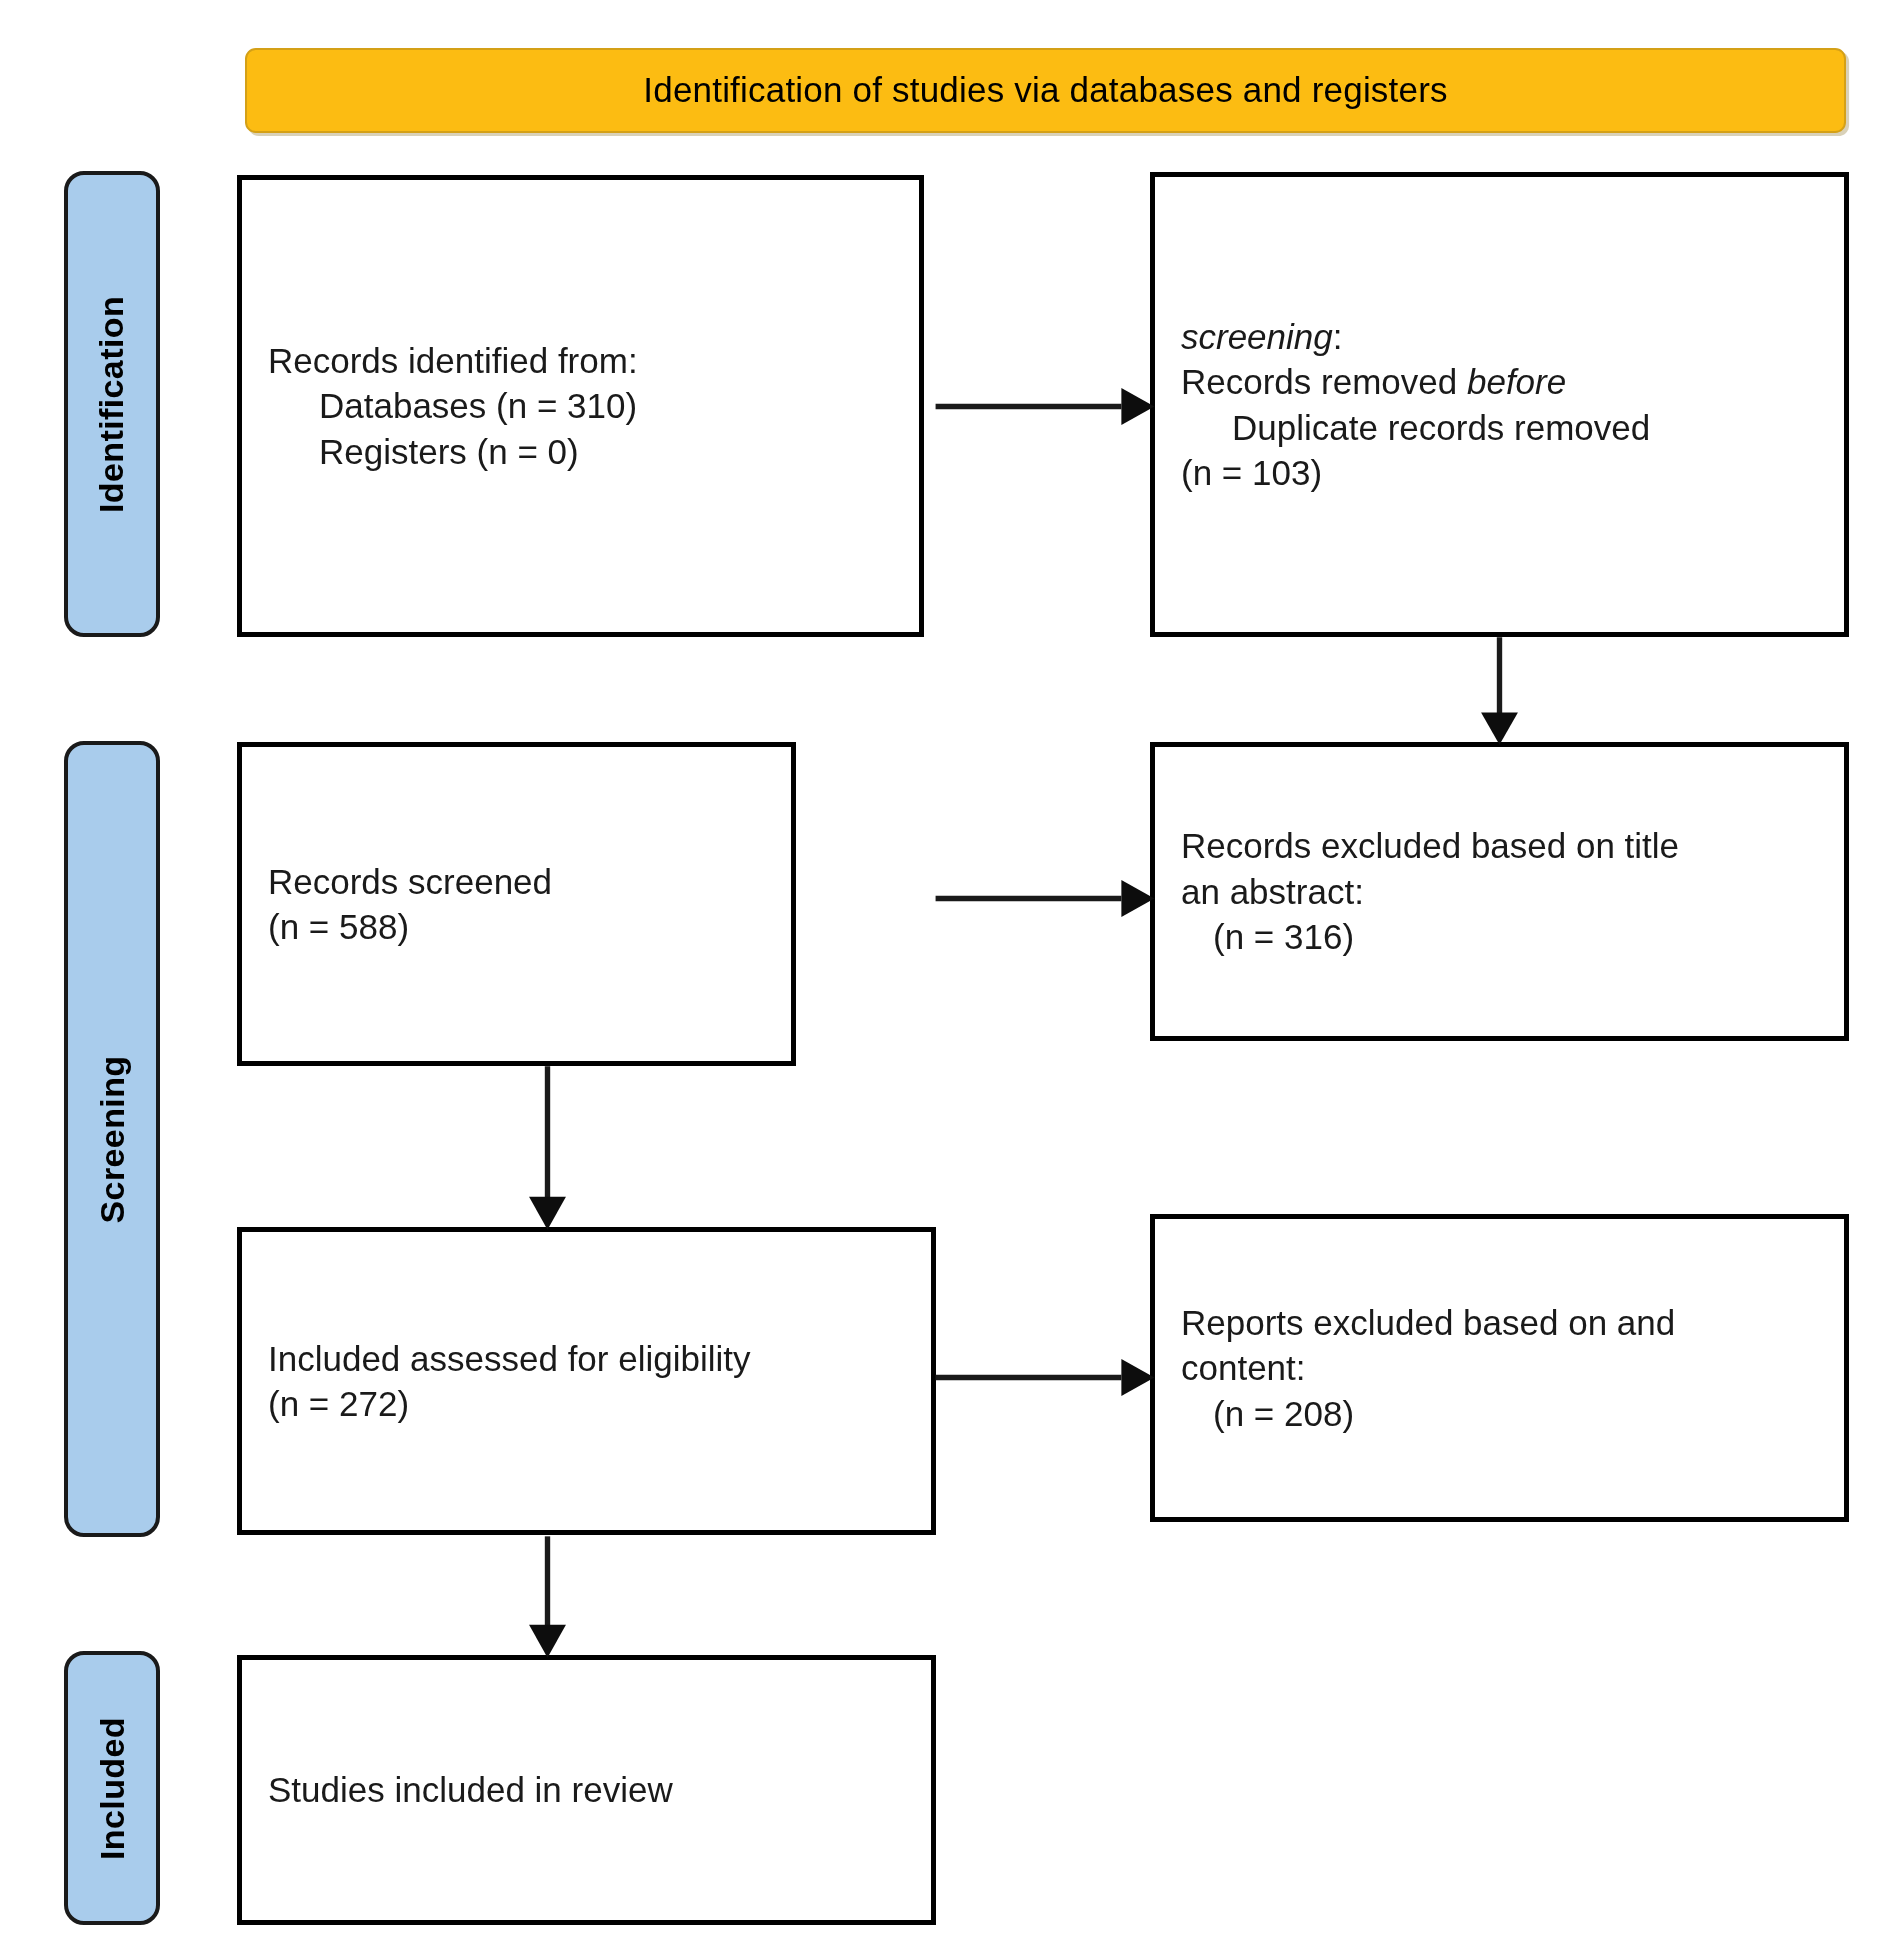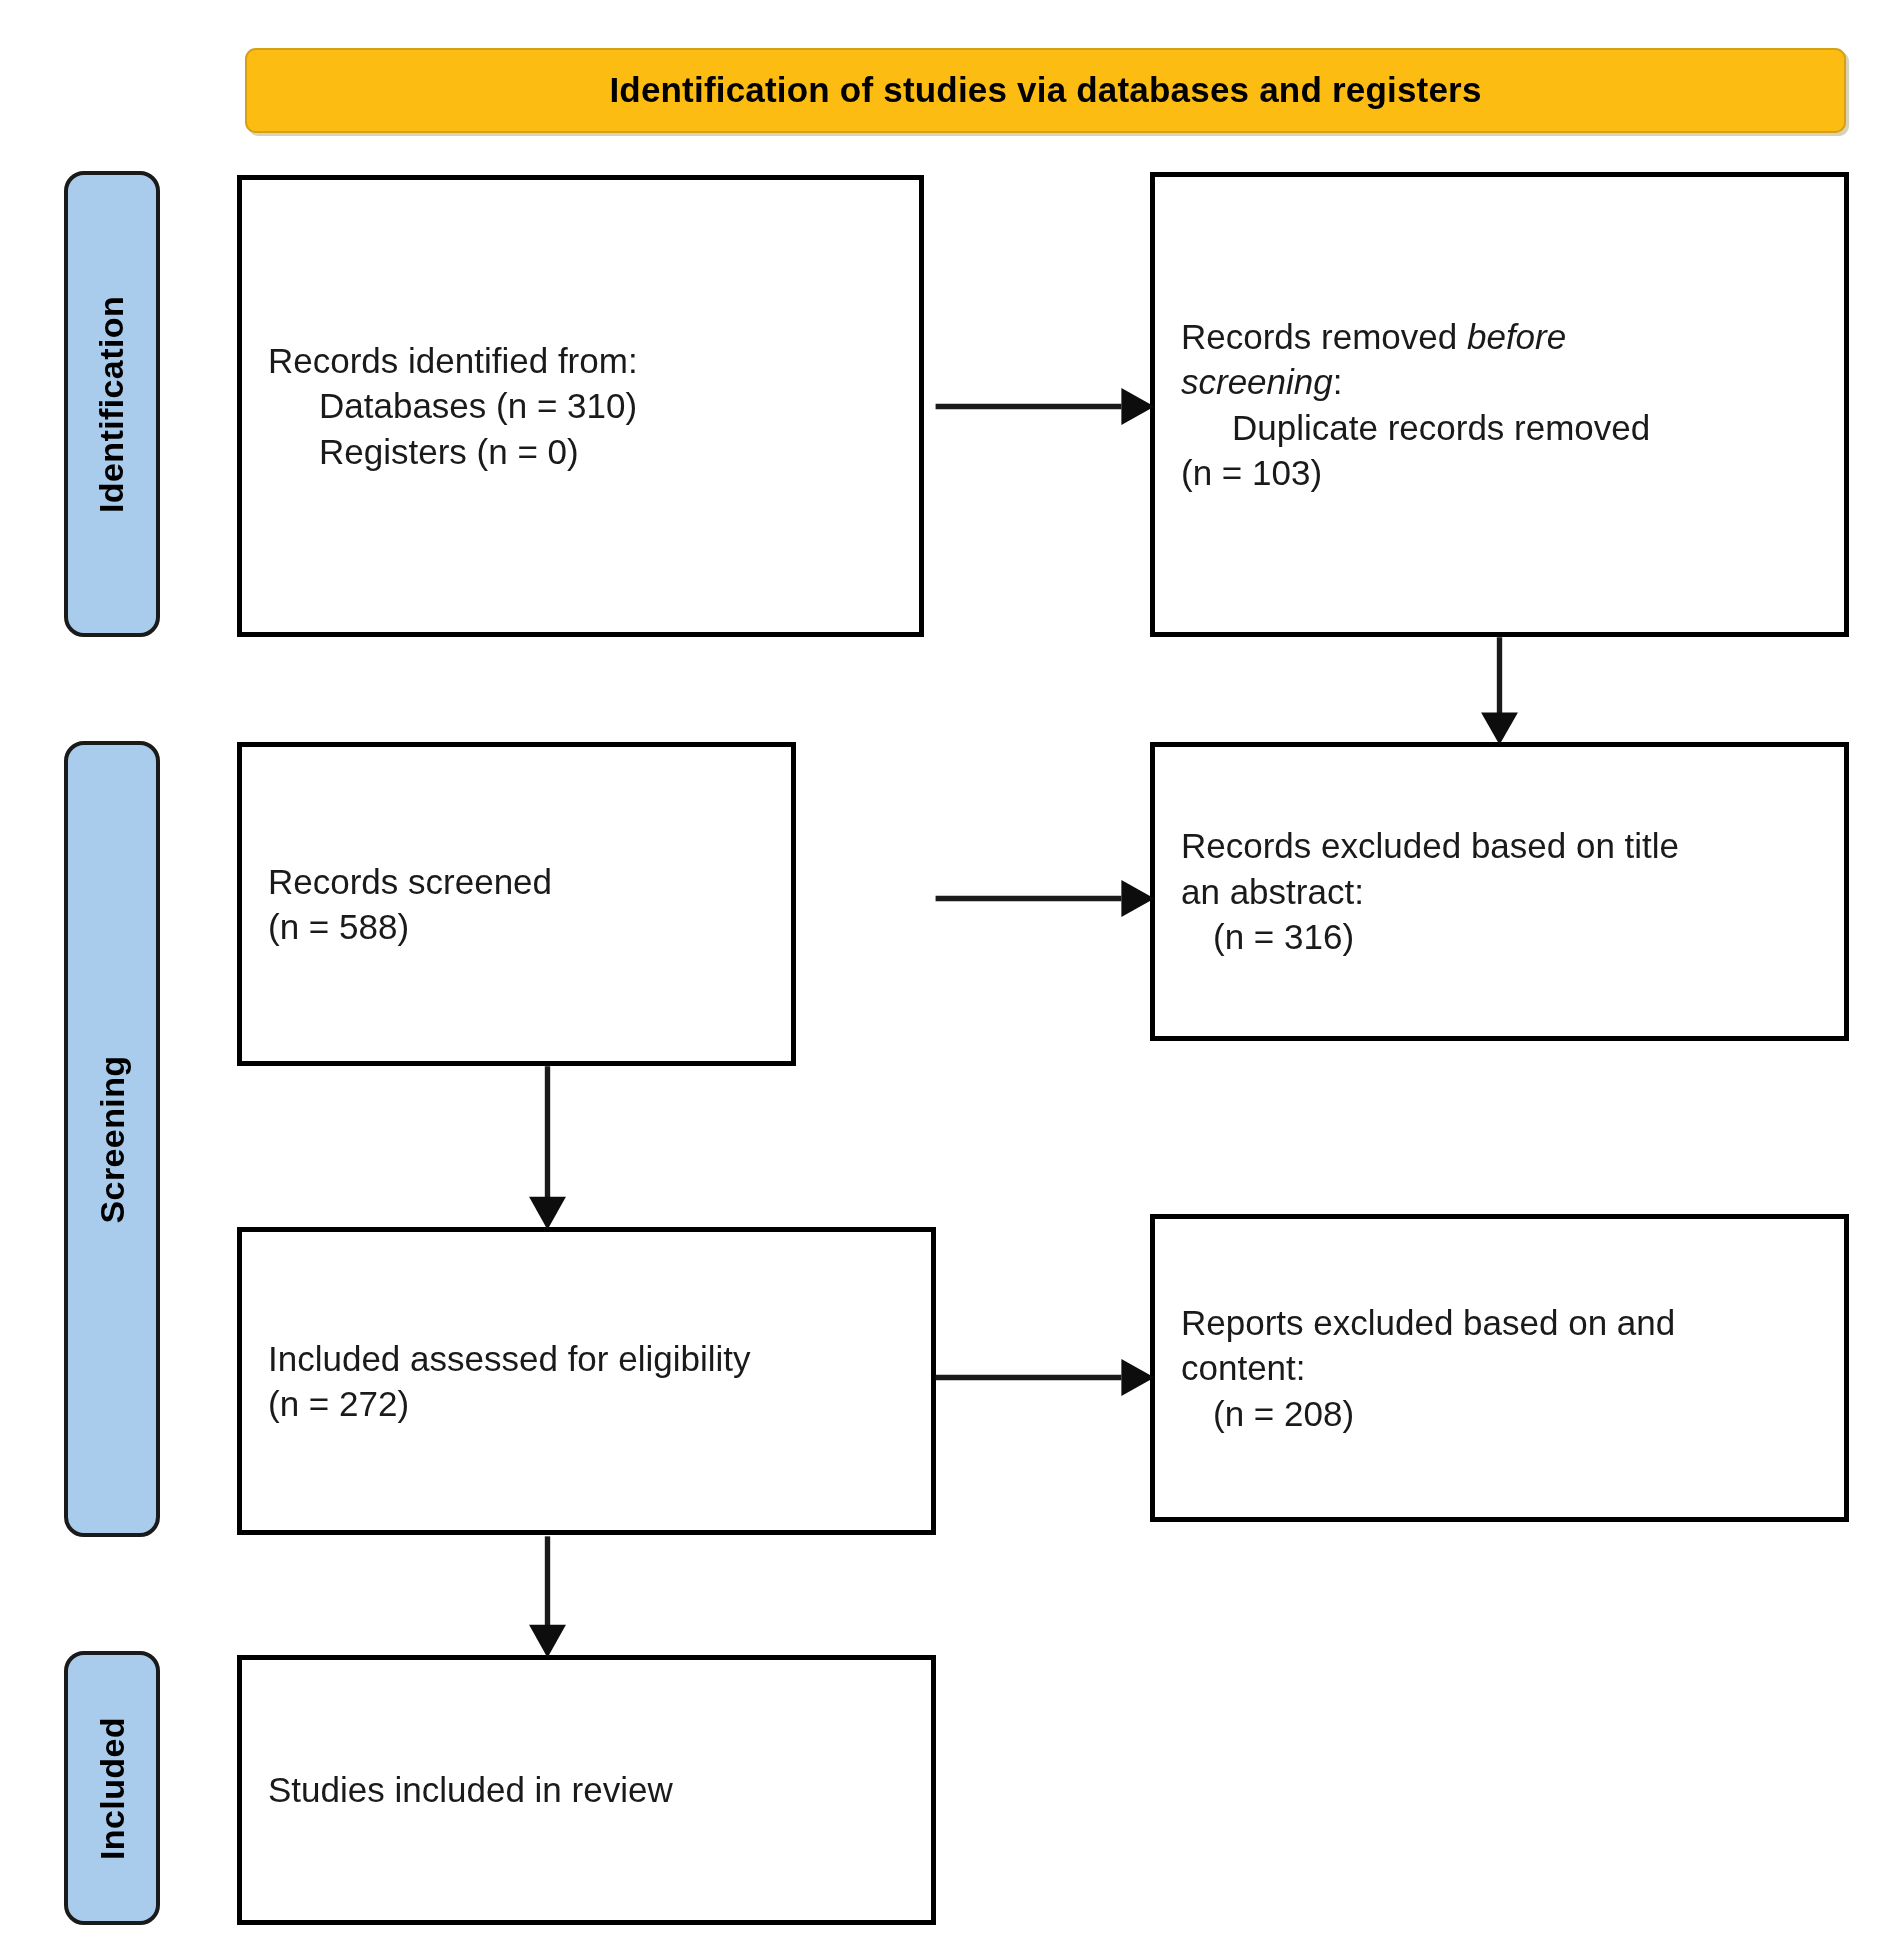--- a/index.html
+++ b/index.html
@@ -28,21 +28,21 @@
     border: 2.3px solid #D4A017;
     border-radius: 10.8px;
     box-shadow: 3.1px 3.1px 0 rgba(120, 90, 0, 0.28);
     display: flex;
     align-items: center;
     justify-content: center;
     box-sizing: border-box;
   }
   .stage-header .hdr-text {
     font-size: 35px;
-    font-weight: bold;
+    font-weight: normal;
     color: #000000;
     letter-spacing: 0.2px;
     text-align: center;
     line-height: 1.1;
   }
 
   
   .phase-bar {
     position: absolute;
     background: #A9CCEC;
@@ -110,22 +110,22 @@
     <span class="phase-text">Included</span>
   </div>
 
   <div class="box" style="left:237px; top:175px; width:687px; height:462px;">
     <div class="line">Records identified from:</div>
     <div class="line indent-1">Databases (n = 310)</div>
     <div class="line indent-1">Registers (n = 0)</div>
   </div>
 
   <div class="box" style="left:1150px; top:172px; width:699px; height:465px;">
+    <div class="line"><span class="ital">screening</span><span>:</span></div>
     <div class="line"><span>Records removed </span><span class="ital">before</span></div>
-    <div class="line"><span class="ital">screening</span><span>:</span></div>
     <div class="line indent-1">Duplicate records removed</div>
     <div class="line">(n = 103)</div>
   </div>
 
   <div class="box" style="left:237px; top:742px; width:559px; height:324px;">
     <div class="line">Records screened</div>
     <div class="line">(n = 588)</div>
   </div>
 
   <div class="box" style="left:1150px; top:742px; width:699px; height:299px;">

